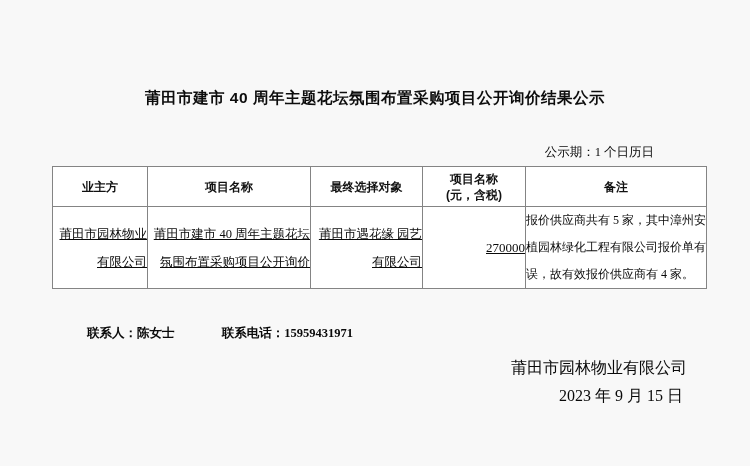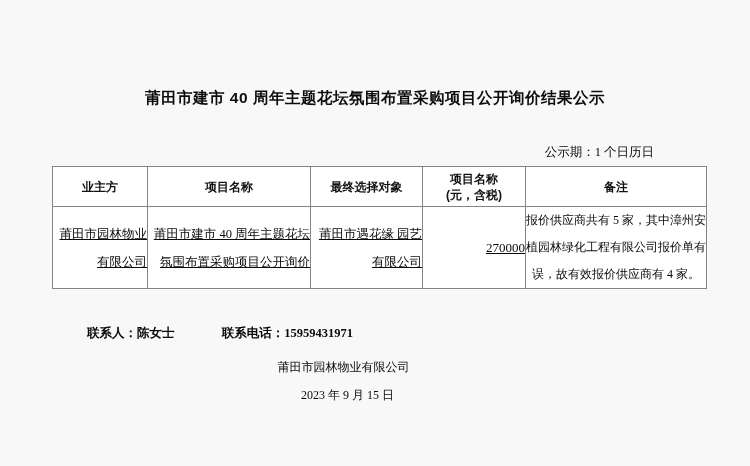--- a/index.html
+++ b/index.html
@@ -60,38 +60,38 @@
   td.center {
     text-align: right;
     vertical-align: middle;
     font-size: 12.5px;
     line-height: 28px;
     padding: 0 4px;
     text-decoration: underline;
   }
   td.price { font-size: 13px; line-height: 18px; margin-top: 28px; }
   td.remark {
-    text-align: center;
+    text-align: left;
     vertical-align: middle;
     font-size: 12px;
     line-height: 27px;
     padding: 0 2px 0 4px;
   }
 
   .contact {
     margin: 36px 0 0 87px;
     font-size: 12.5px;
     line-height: 17px;
     font-weight: bold;
   }
   .contact .phone-group { margin-left: 44px; }
 
   .sig {
-    text-align: center;
-    font-size: 12px;
+    text-align: right;
+    font-size: 16px;
     line-height: 17px;
   }
   .sig.company { margin-top: 17px; padding-right: 63px; }
   .sig.date    { margin-top: 11px; padding-right: 67px; padding-left: 12px; }
 </style>
 </head>
 <body>
 
 <div class="doc">
 

